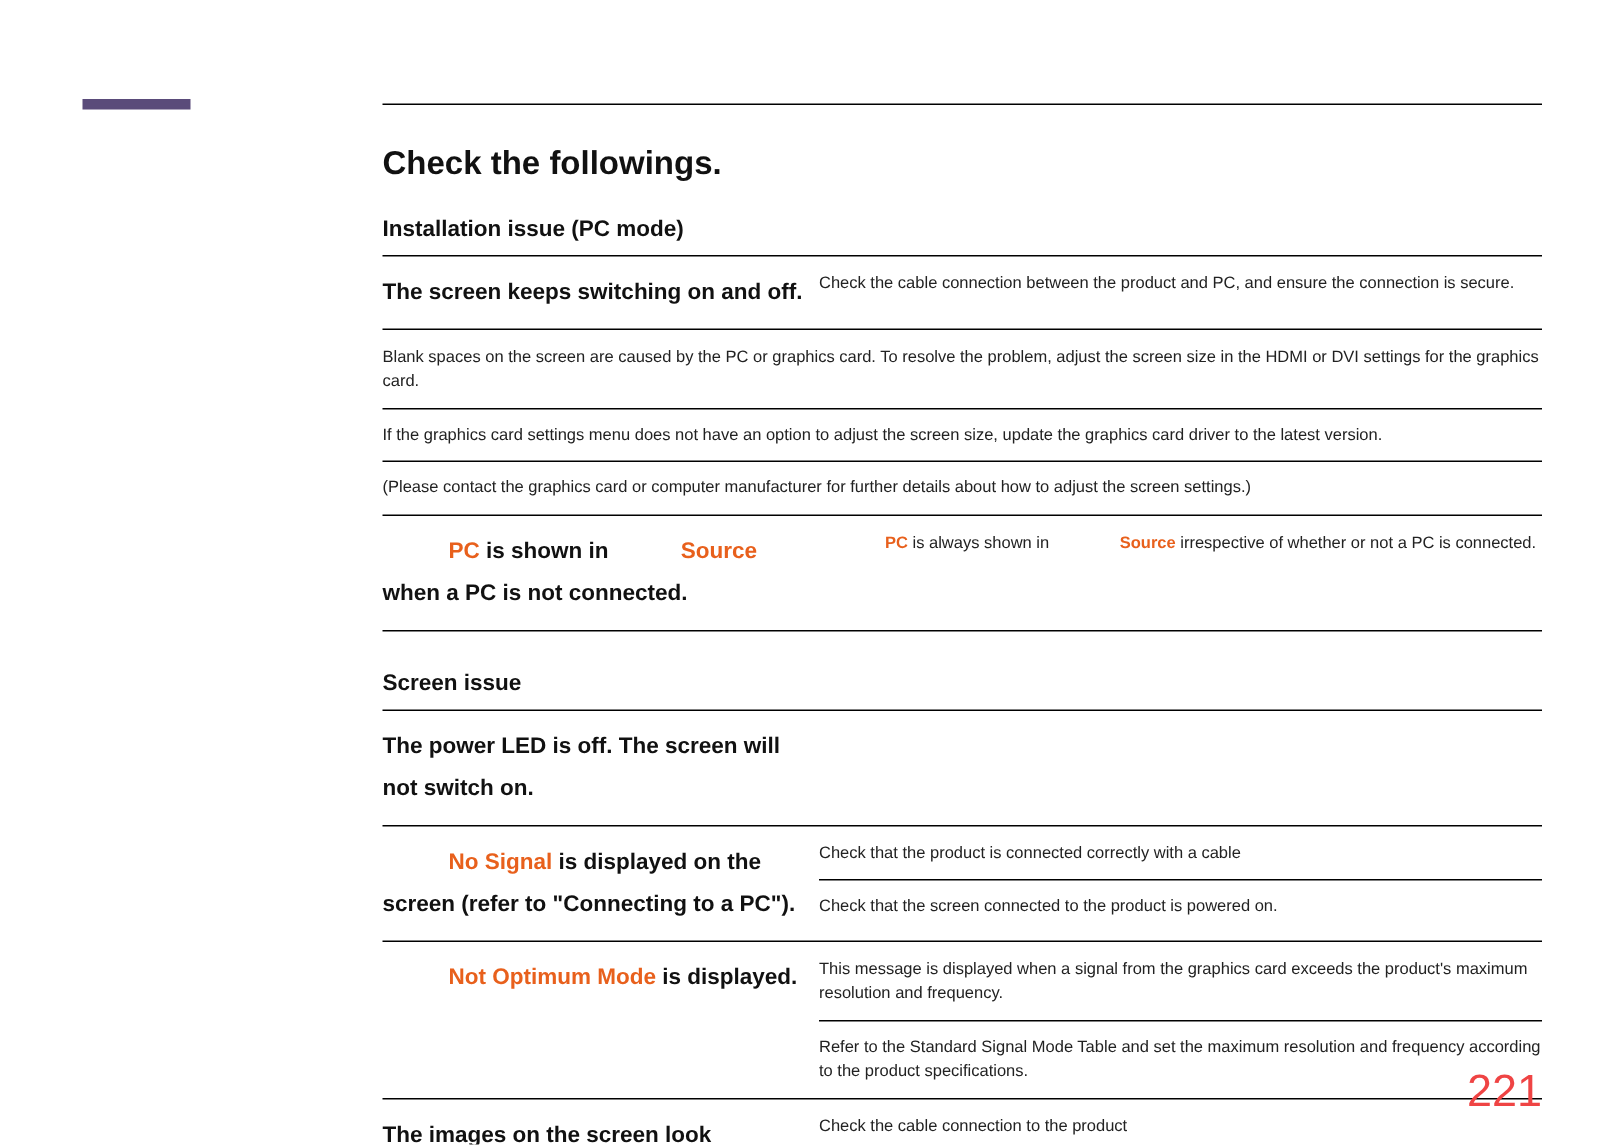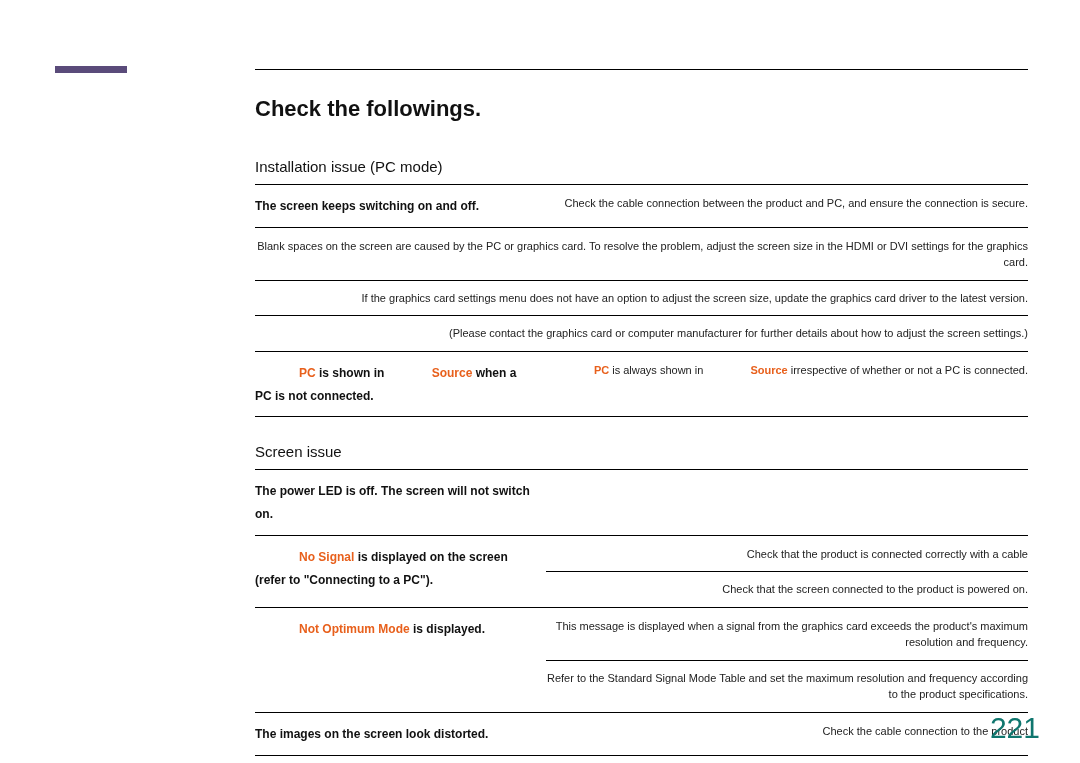--- a/index.html
+++ b/index.html
@@ -33,26 +33,26 @@
   }
   .content {
     position: absolute;
     left: 255px;
     top: 96px;
     width: 773px;
   }
   .main-title {
     font-size: 22px;
     font-weight: 700;
-    margin-bottom: 36px;
+    margin-bottom: 22px;
     color: #111;
   }
   .section-title {
     font-size: 15px;
-    font-weight: 400;
+    font-weight: 700;
     margin-bottom: 9px;
     color: #111;
   }
   .section {
     margin-bottom: 26px;
   }
   .rule {
     border-top: 1px solid #000;
   }
   .row {
@@ -70,42 +70,41 @@
   }
   .right-col {
     flex: 1;
   }
   .right-cell {
     padding: 9px 0 9px 0;
     border-bottom: 1px solid #000;
     font-size: 11px;
     line-height: 1.5;
     color: #222;
-    text-align: right;
   }
   .right-cell:last-child {
     border-bottom: none;
   }
   .issue-text {
-    font-size: 12px;
+    font-size: 15px;
     font-weight: 700;
     line-height: 1.9;
     color: #111;
   }
   .highlight {
     color: #e8601c;
     font-weight: 700;
     padding-left: 44px;
   }
   .page-number {
     position: absolute;
-    right: 40px;
+    right: 52px;
     bottom: 18px;
     font-size: 30px;
-    color: #0f766e;
+    color: #ef4444;
     font-weight: 400;
   }
 </style>
 </head>
 <body>
 
 <div class="accent-bar"></div>
 <div class="top-rule"></div>
 
 <div class="content">

